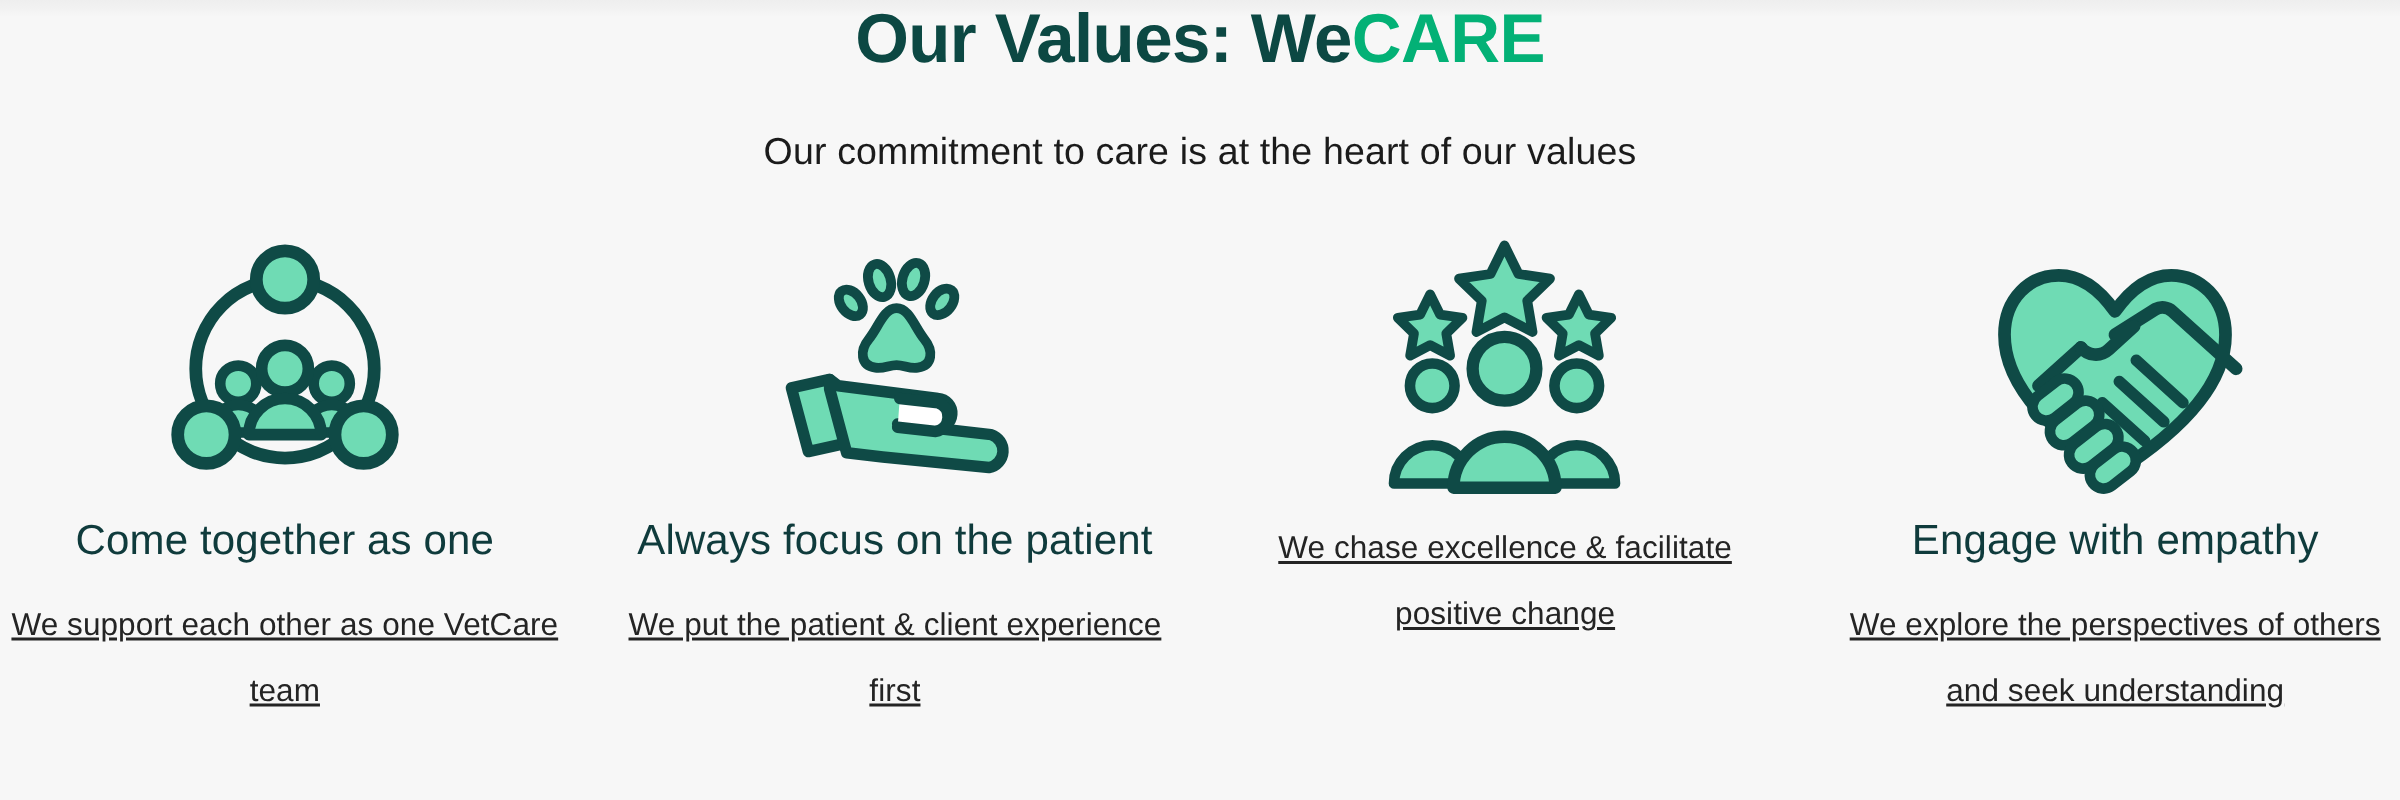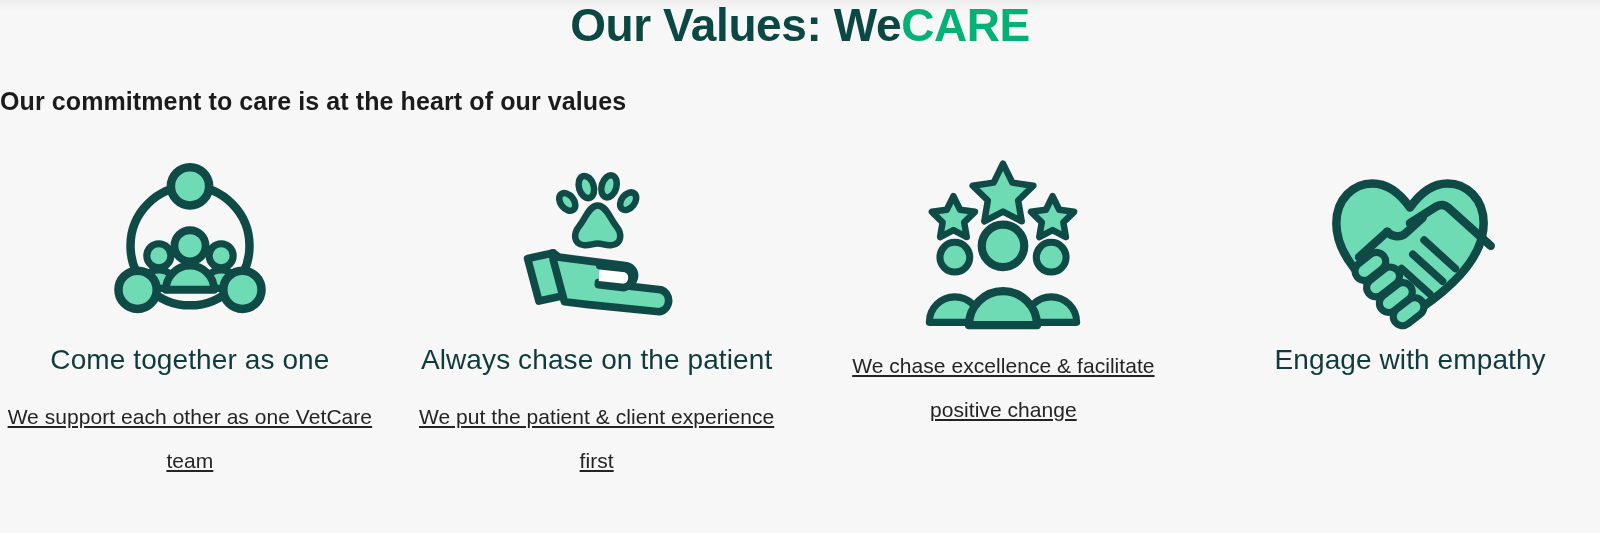--- a/index.html
+++ b/index.html
@@ -54,23 +54,24 @@
   }
   .page-title .accent {
     color: #03b176;
   }
 
   .subtitle {
     position: absolute;
     top: 84px;
     left: 0;
     width: 1600px;
+    text-align: center;
     font-size: 25px;
     line-height: 34px;
-    font-weight: 700;
+    font-weight: 400;
     color: #1b1b1b;
     letter-spacing: 0.1px;
   }
 
   .values-grid {
     position: absolute;
     top: 158px;
     left: 0;
     width: 1600px;
     display: flex;
@@ -182,21 +183,21 @@
           <g stroke="#0f4a46" stroke-width="5.4" stroke-linejoin="round" stroke-linecap="round">
 
             <path d="M11 71 l18 -4 l8 30 l-18 4 z" fill="#6fdbb4"></path>
 
             <path d="M29 67 l4 3 l47 6 a7 7 0 0 1 -1 14 l-18 -2 l44 5 a8 8 0 0 1 -1 15.5 l-50 -5 l-17 -2 l-8 -30 z" fill="#6fdbb4"></path>
 
             <path d="M62 76 l18 2 a7 7 0 0 1 -1 13.5 l-18 -2" fill="#ffffff"></path>
           </g>
         </svg>
       </div>
-      <div class="value-title">Always chase on the patient</div>
+      <div class="value-title">Always focus on the patient</div>
       <div class="value-desc">We put the patient &amp; client experience first</div>
     </div>
 
     <div class="value-card">
       <div class="value-icon">
         <svg viewBox="0 0 120 120" xmlns="http://www.w3.org/2000/svg" aria-hidden="true">
 
           <g stroke="#0f4a46" stroke-width="4.6" stroke-linejoin="round" fill="#6fdbb4">
             <path d="M60 4 l6.6 13.4 l14.8 2.2 l-10.7 10.4 l2.5 14.7 l-13.2 -6.9 l-13.2 6.9 l2.5 -14.7 l-10.7 -10.4 l14.8 -2.2 z"></path>
             <path d="M25 27 l4.7 9.5 l10.5 1.5 l-7.6 7.4 l1.8 10.4 l-9.4 -4.9 l-9.4 4.9 l1.8 -10.4 l-7.6 -7.4 l10.5 -1.5 z"></path>
@@ -236,16 +237,17 @@
 
           <g stroke="#0f4a46" stroke-width="5" stroke-linejoin="round" fill="#6fdbb4">
             <rect x="20" y="70" width="24" height="13" rx="6.5" transform="rotate(-38 32 76.5)"></rect>
             <rect x="28" y="81" width="26" height="13" rx="6.5" transform="rotate(-38 41 87.5)"></rect>
             <rect x="37" y="92" width="26" height="13" rx="6.5" transform="rotate(-38 50 98.5)"></rect>
             <rect x="47" y="102" width="24" height="13" rx="6.5" transform="rotate(-38 59 108.5)"></rect>
           </g>
         </svg>
       </div>
       <div class="value-title">Engage with empathy</div>
+      <div class="value-desc">We explore the perspectives of others and seek understanding</div>
     </div>
 
   </div>
 </div>
 
 </body></html>

